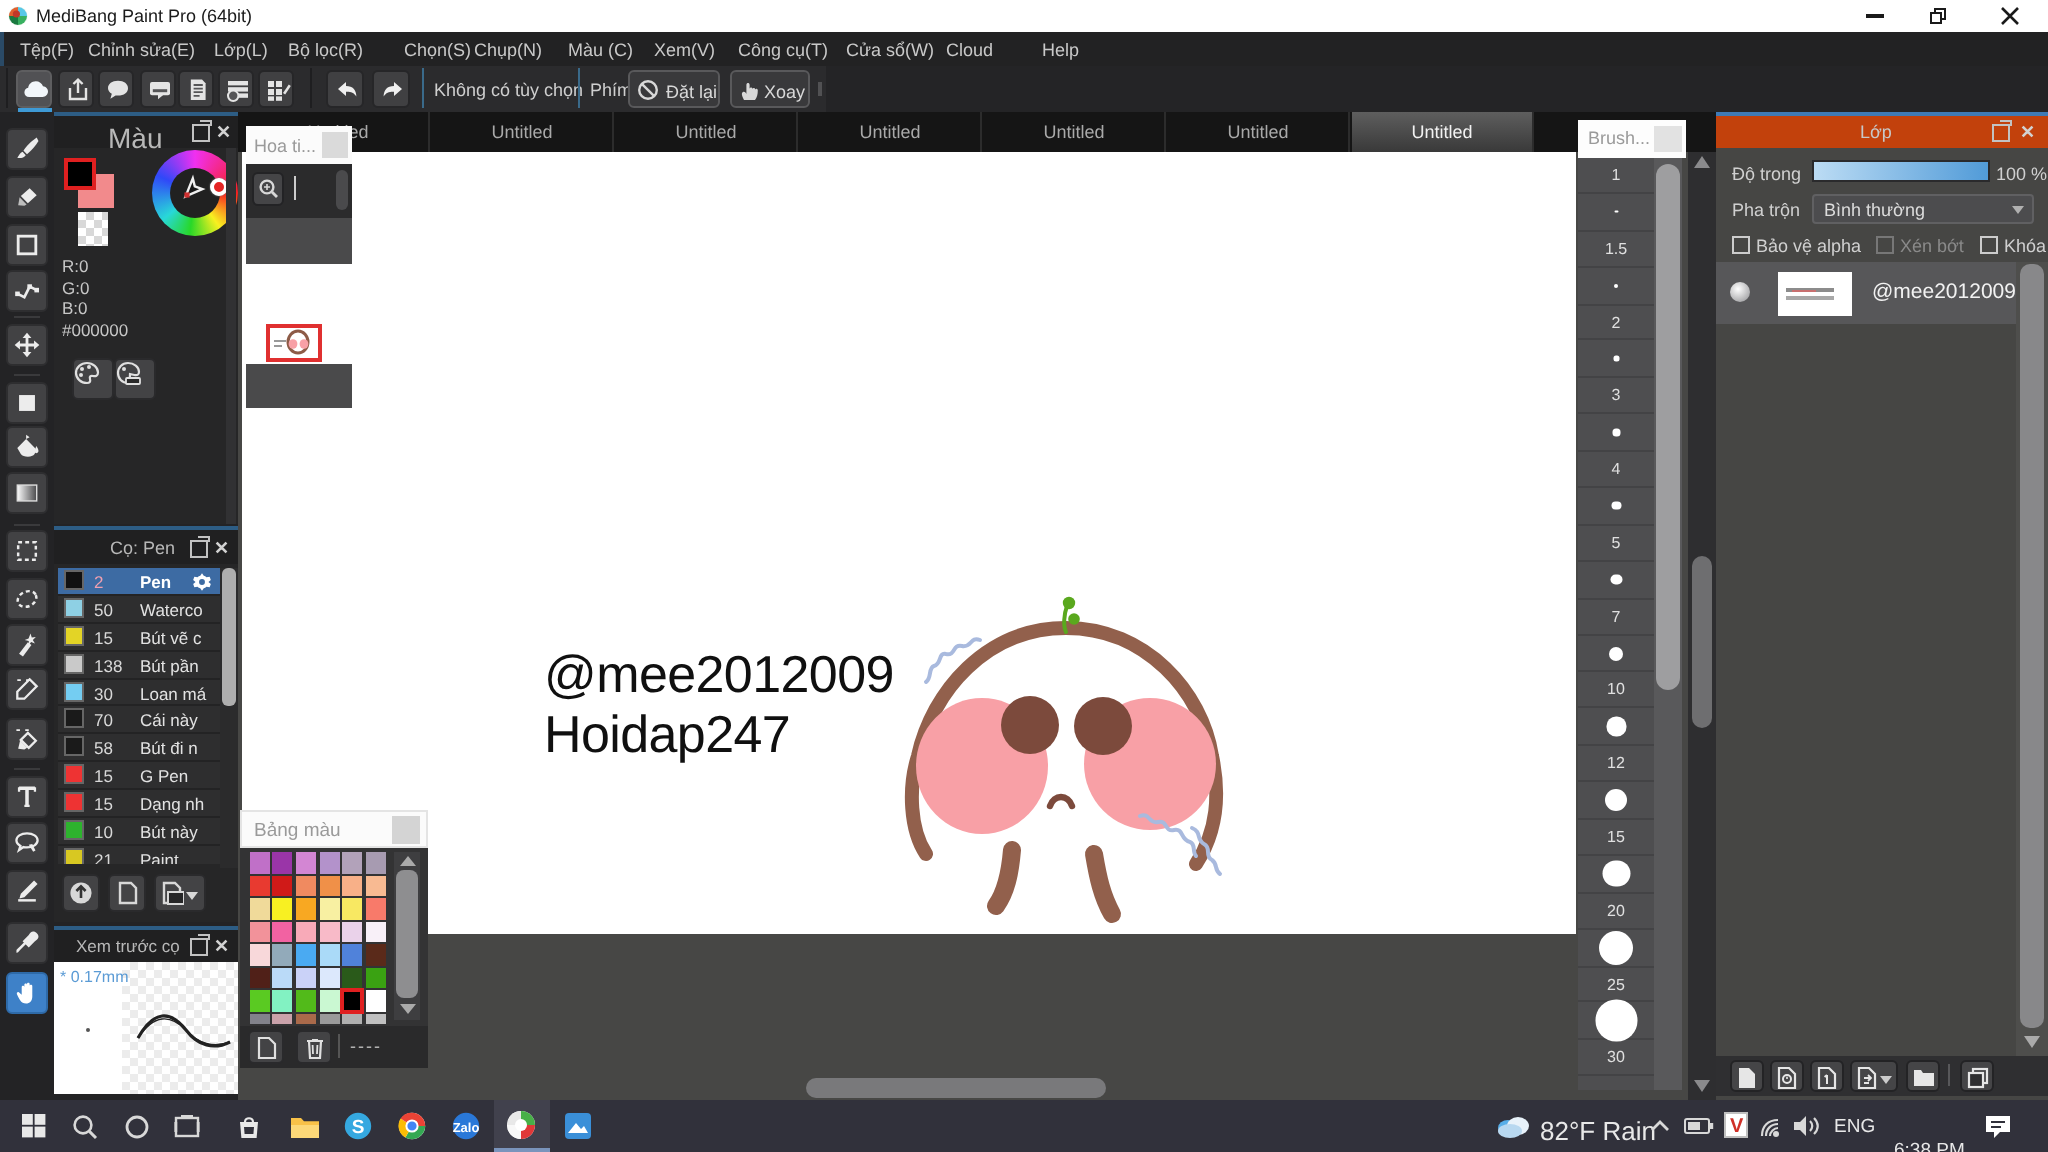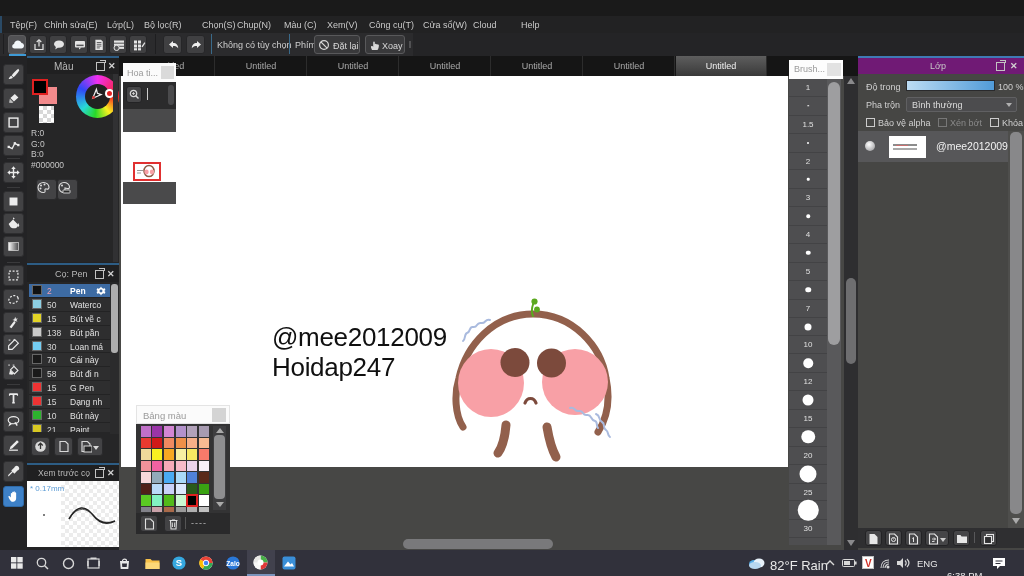--- a/index.html
+++ b/index.html
@@ -48,20 +48,37 @@
 .ckb { position:absolute; width:9px; height:9px; border:1.3px solid #cccccc; background:transparent; }
 .ldot { position:absolute; left:7px; top:10px; width:10px; height:10px; border-radius:50%;
   background:radial-gradient(circle at 40% 35%, #ffffff, #b0b0b2 70%, #8a8a8c); }
 .lbtn { position:absolute; top:2px; width:17px; height:16px; background:#454547; border:1px solid #232325;
   border-radius:3px; }
 .lbtn svg { position:absolute; left:2px; top:2px; }
 .sw6 { width:10px; height:10.5px; display:inline-block; margin:0 0.8px; vertical-align:top; }
 </style></head>
 <body>
 <div id="app">
+<div id="titlebar">
+  <svg width="10" height="10" viewBox="0 0 10 10" style="position:absolute;left:4px;top:3px">
+    <circle cx="5" cy="5" r="4.8" fill="#e8f4e8"></circle>
+    <path d="M5 0.5 A4.5 4.5 0 0 1 9.5 5 L5 5 Z" fill="#58c8e8"></path>
+    <path d="M9.5 5 A4.5 4.5 0 0 1 5 9.5 L5 5 Z" fill="#38b060"></path>
+    <path d="M5 9.5 A4.5 4.5 0 0 1 0.5 5 L5 5 Z" fill="#1a7a40"></path>
+    <path d="M0.5 5 A4.5 4.5 0 0 1 5 0.5 L5 5 Z" fill="#e06030"></path>
+    <circle cx="4.2" cy="4" r="1.8" fill="#c03828"></circle>
+  </svg>
+  <div id="titletext">MediBang Paint Pro (64bit)</div>
+  <div style="position:absolute;left:933px;top:7px;width:9px;height:1.5px;background:#1a1a1a"></div>
+  <div style="position:absolute;left:967px;top:4px;width:6px;height:6px;border:1.2px solid #1a1a1a"></div>
+  <div style="position:absolute;left:965px;top:6px;width:6px;height:6px;border:1.2px solid #1a1a1a;background:#fff"></div>
+  <svg width="10" height="10" viewBox="0 0 10 10" style="position:absolute;left:1000px;top:3px">
+    <path d="M1 1 L9 9 M9 1 L1 9" stroke="#1a1a1a" stroke-width="1.3"></path>
+  </svg>
+</div>
 <div id="menubar">
   <span style="left:8px">Tệp(F)</span>
   <span style="left:42px">Chỉnh sửa(E)</span>
   <span style="left:105px">Lớp(L)</span>
   <span style="left:142px">Bộ lọc(R)</span>
   <span style="left:200px">Chọn(S)</span>
   <span style="left:235px">Chụp(N)</span>
   <span style="left:282px">Màu (C)</span>
   <span style="left:325px">Xem(V)</span>
   <span style="left:367px">Công cụ(T)</span>
@@ -318,21 +335,21 @@
         </div>
     <div class="toolb" style="top:430px;background:#3e81c8;border-color:#2e6aa8">
           <svg width="17" height="17" viewBox="0 0 17 17">
             <path d="M5.5 8 L5.5 5.2 C5.5 4.2 7 4.2 7 5.2 L7 3.8 C7 2.8 8.5 2.8 8.5 3.8 L8.5 3.4 C8.5 2.4 10 2.4 10 3.4 L10 4.4 C10 3.6 11.5 3.6 11.5 4.5 L11.5 10.5 C11.5 13 10 14.5 8 14.5 C6.5 14.5 5.5 14 4.5 12.5 C3.8 11.4 3.2 10.2 2.8 9.2 C2.4 8.2 3.6 7.6 4.2 8.3 L5.5 9.5 Z" fill="#ffffff"></path>
           </svg>
         </div>
     </div>
 
   <div style="position:absolute;left:27px;top:0;width:92px;height:206px;background:#262627;border-top:2px solid #2d5d85">
     <div style="position:absolute;left:0;top:0;width:92px;height:16px;background:#202021">
-      <span style="position:absolute;left:27px;top:3px;font-size:10px;color:#b8b8b8">Màu</span>
+      <span style="position:absolute;left:27px;top:3px;font-size:14px;color:#b8b8b8">Màu</span>
       <span class="popico" style="left:69px;top:3px"></span>
       <span class="xico" style="left:81px;top:3px"></span>
     </div>
     <div style="position:absolute;left:12px;top:29px;width:18px;height:17px;background:#f28a8c"></div>
     <div style="position:absolute;left:5px;top:21px;width:16px;height:16px;background:#000;border:2px solid #e02020"></div>
     <div style="position:absolute;left:12px;top:48px;width:15px;height:17px;background:
       repeating-conic-gradient(#d8d8d8 0 25%, #ffffff 0 50%) 0 0/8px 8px"></div>
     <div id="wheel" style="position:absolute;left:49px;top:17px;width:43px;height:43px;border-radius:50%;
       background:conic-gradient(#f030f0, #f82020 25%, #f8f020 40%, #28d828 52%, #28d8d8 64%, #3048f8 82%, #f030f0)"></div>
     <div style="position:absolute;left:58px;top:26px;width:25px;height:25px;border-radius:50%;background:#212121"></div>
@@ -490,21 +507,21 @@
     <svg width="23" height="14" viewBox="0 0 23 14" style="position:absolute;left:0;top:0">
           <ellipse cx="14" cy="7" rx="5" ry="5.5" fill="none" stroke="#8d5b47" stroke-width="1.5"></ellipse>
           <ellipse cx="11.5" cy="8" rx="2.2" ry="2.4" fill="#f8a0a6"></ellipse>
           <ellipse cx="17" cy="8" rx="2.2" ry="2.4" fill="#f8a0a6"></ellipse>
           <path d="M2 6.5 L8 6.5 M2 9 L6 9" stroke="#999" stroke-width="1"></path>
         </svg>
   </div>
   <div style="position:absolute;left:0;top:119px;width:53px;height:22px;background:#4a4a4b"></div>
 </div>
 
-<div id="bangmau" style="position:absolute;left:136px;top:405px;width:94px;height:162px">
+<div id="bangmau" style="position:absolute;left:120px;top:405px;width:94px;height:162px">
   <div style="position:absolute;left:0;top:0;width:94px;height:19px;background:#fbfbfb;border:1px solid #e4e4e4">
     <span style="position:absolute;left:6px;top:4px;font-size:9.5px;color:#9a9a9a">Bảng màu</span>
     <div style="position:absolute;right:3px;top:2px;width:14px;height:14px;background:#d4d4d4"></div>
   </div>
   <div style="position:absolute;left:0;top:19px;width:94px;height:89px;background:#333334">
     <div id="swgrid" style="position:absolute;left:4px;top:2px;width:70px;height:86px;overflow:hidden;line-height:11.5px;font-size:0"><div class="sw6" style="background:#c070c8"></div><div class="sw6" style="background:#9a35a8"></div><div class="sw6" style="background:#d386d3"></div><div class="sw6" style="background:#b392cb"></div><div class="sw6" style="background:#b2a2ba"></div><div class="sw6" style="background:#a79bb1"></div><div class="sw6" style="background:#e83a30"></div><div class="sw6" style="background:#d01a18"></div><div class="sw6" style="background:#f08a60"></div><div class="sw6" style="background:#f09048"></div><div class="sw6" style="background:#f8b088"></div><div class="sw6" style="background:#f8ba92"></div><div class="sw6" style="background:#f0da9a"></div><div class="sw6" style="background:#f8f022"></div><div class="sw6" style="background:#f8a822"></div><div class="sw6" style="background:#f8f0a2"></div><div class="sw6" style="background:#f8e862"></div><div class="sw6" style="background:#f87a6a"></div><div class="sw6" style="background:#f2929a"></div><div class="sw6" style="background:#f262a2"></div><div class="sw6" style="background:#f8aab8"></div><div class="sw6" style="background:#f8bac8"></div><div class="sw6" style="background:#ead2ea"></div><div class="sw6" style="background:#f8f0f8"></div><div class="sw6" style="background:#f8d8da"></div><div class="sw6" style="background:#92aaba"></div><div class="sw6" style="background:#4aaaf2"></div><div class="sw6" style="background:#aadaf8"></div><div class="sw6" style="background:#5082da"></div><div class="sw6" style="background:#5a2a1a"></div><div class="sw6" style="background:#502018"></div><div class="sw6" style="background:#badaf8"></div><div class="sw6" style="background:#cad2f8"></div><div class="sw6" style="background:#dce8fc"></div><div class="sw6" style="background:#2a5a1a"></div><div class="sw6" style="background:#3aa212"></div><div class="sw6" style="background:#5aca22"></div><div class="sw6" style="background:#82f2c2"></div><div class="sw6" style="background:#52ba1a"></div><div class="sw6" style="background:#caf8d2"></div><div class="sw6" style="background:#000000;outline:2px solid #e02020;outline-offset:-1px"></div><div class="sw6" style="background:#ffffff"></div><div class="sw6" style="background:#82828a"></div><div class="sw6" style="background:#caa2aa"></div><div class="sw6" style="background:#aa6a4a"></div><div class="sw6" style="background:#9a9a9a"></div><div class="sw6" style="background:#b0b0b0"></div><div class="sw6" style="background:#c0c0c0"></div></div>
     <div style="position:absolute;left:77px;top:2px;width:13px;height:84px;background:#3e3e40">
       <div style="position:absolute;left:3px;top:2px;width:0;height:0;border-left:4px solid transparent;border-right:4px solid transparent;border-bottom:5px solid #aaa"></div>
       <div style="position:absolute;left:1px;top:9px;width:11px;height:64px;background:#8e8e90;border-radius:4px"></div>
       <div style="position:absolute;left:3px;top:76px;width:0;height:0;border-left:4px solid transparent;border-right:4px solid transparent;border-top:5px solid #aaa"></div>
@@ -583,21 +600,21 @@
         </div>
         <div style="position:relative;width:38px;height:17.9px;border-bottom:1px solid #434345;font-size:8px;color:#e0e0e0;text-align:center;padding-top:4px">30</div>
       </div>
   <div style="position:absolute;left:38px;top:19px;width:14px;height:466px;background:#59595b">
     <div style="position:absolute;left:1px;top:3px;width:12px;height:263px;background:#9e9ea0;border-radius:6px"></div>
     <div style="position:absolute;left:3px;top:475px;width:0;height:0;border-left:4px solid transparent;border-right:4px solid transparent;border-top:6px solid #bbb"></div>
   </div>
 </div>
 
 <div id="layerpanel" style="position:absolute;left:858px;top:56px;width:166px;height:494px;background:#464644;border-top:2px solid #3f7ab5">
-  <div style="position:absolute;left:0;top:0;width:166px;height:16px;background:#701a75">
+  <div style="position:absolute;left:0;top:0;width:166px;height:16px;background:#c2410c">
     <span style="position:absolute;left:72px;top:3px;font-size:9px;color:#c8c8c8">Lớp</span>
     <span class="popico" style="left:138px;top:3px"></span>
     <span class="xico" style="left:152px;top:3px"></span>
   </div>
   <span style="position:absolute;left:8px;top:24px;font-size:9px;color:#d0d0d0">Độ trong</span>
   <div style="position:absolute;left:48px;top:22px;width:89px;height:11px;background:linear-gradient(90deg,#bcdcf4,#519bd8);border:1px solid #2a2a2c"></div>
   <span style="position:absolute;left:140px;top:24px;font-size:9px;color:#d0d0d0">100 %</span>
   <span style="position:absolute;left:8px;top:42px;font-size:9px;color:#d0d0d0">Pha trộn</span>
   <div style="position:absolute;left:48px;top:39px;width:111px;height:15px;background:#4c4c4e;border:1px solid #606062;border-radius:2px">
     <span style="position:absolute;left:5px;top:2px;font-size:9px;color:#dcdcdc">Bình thường</span>

